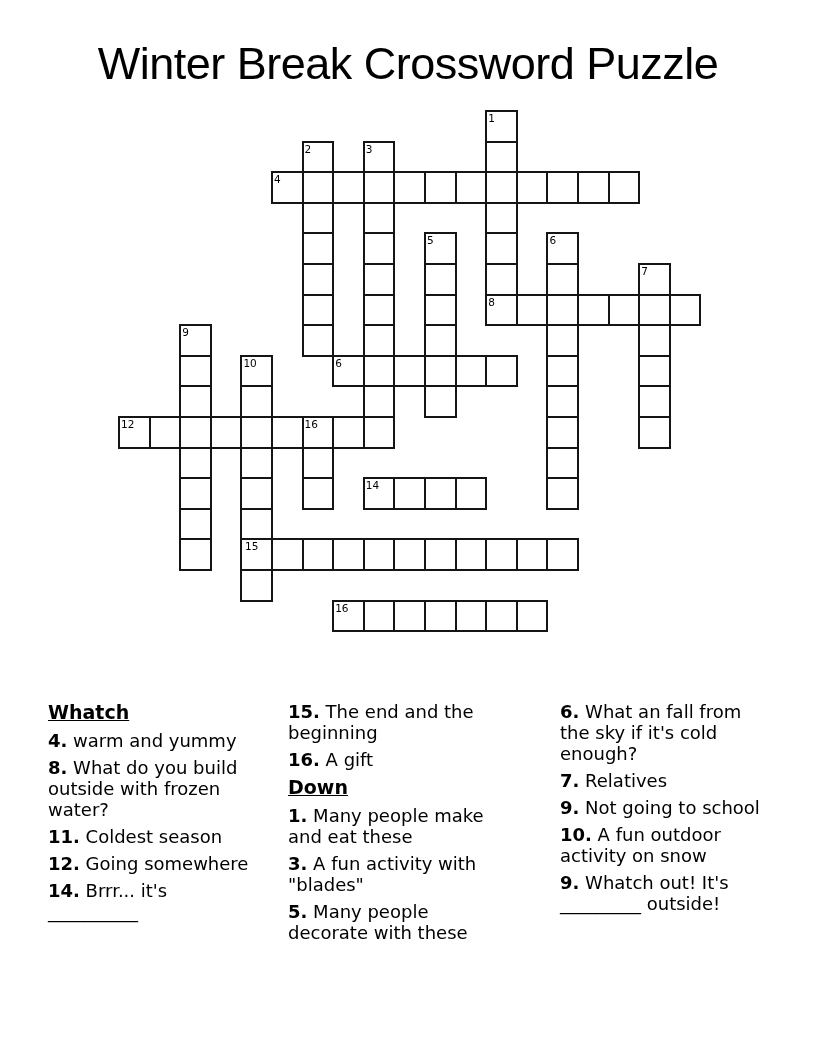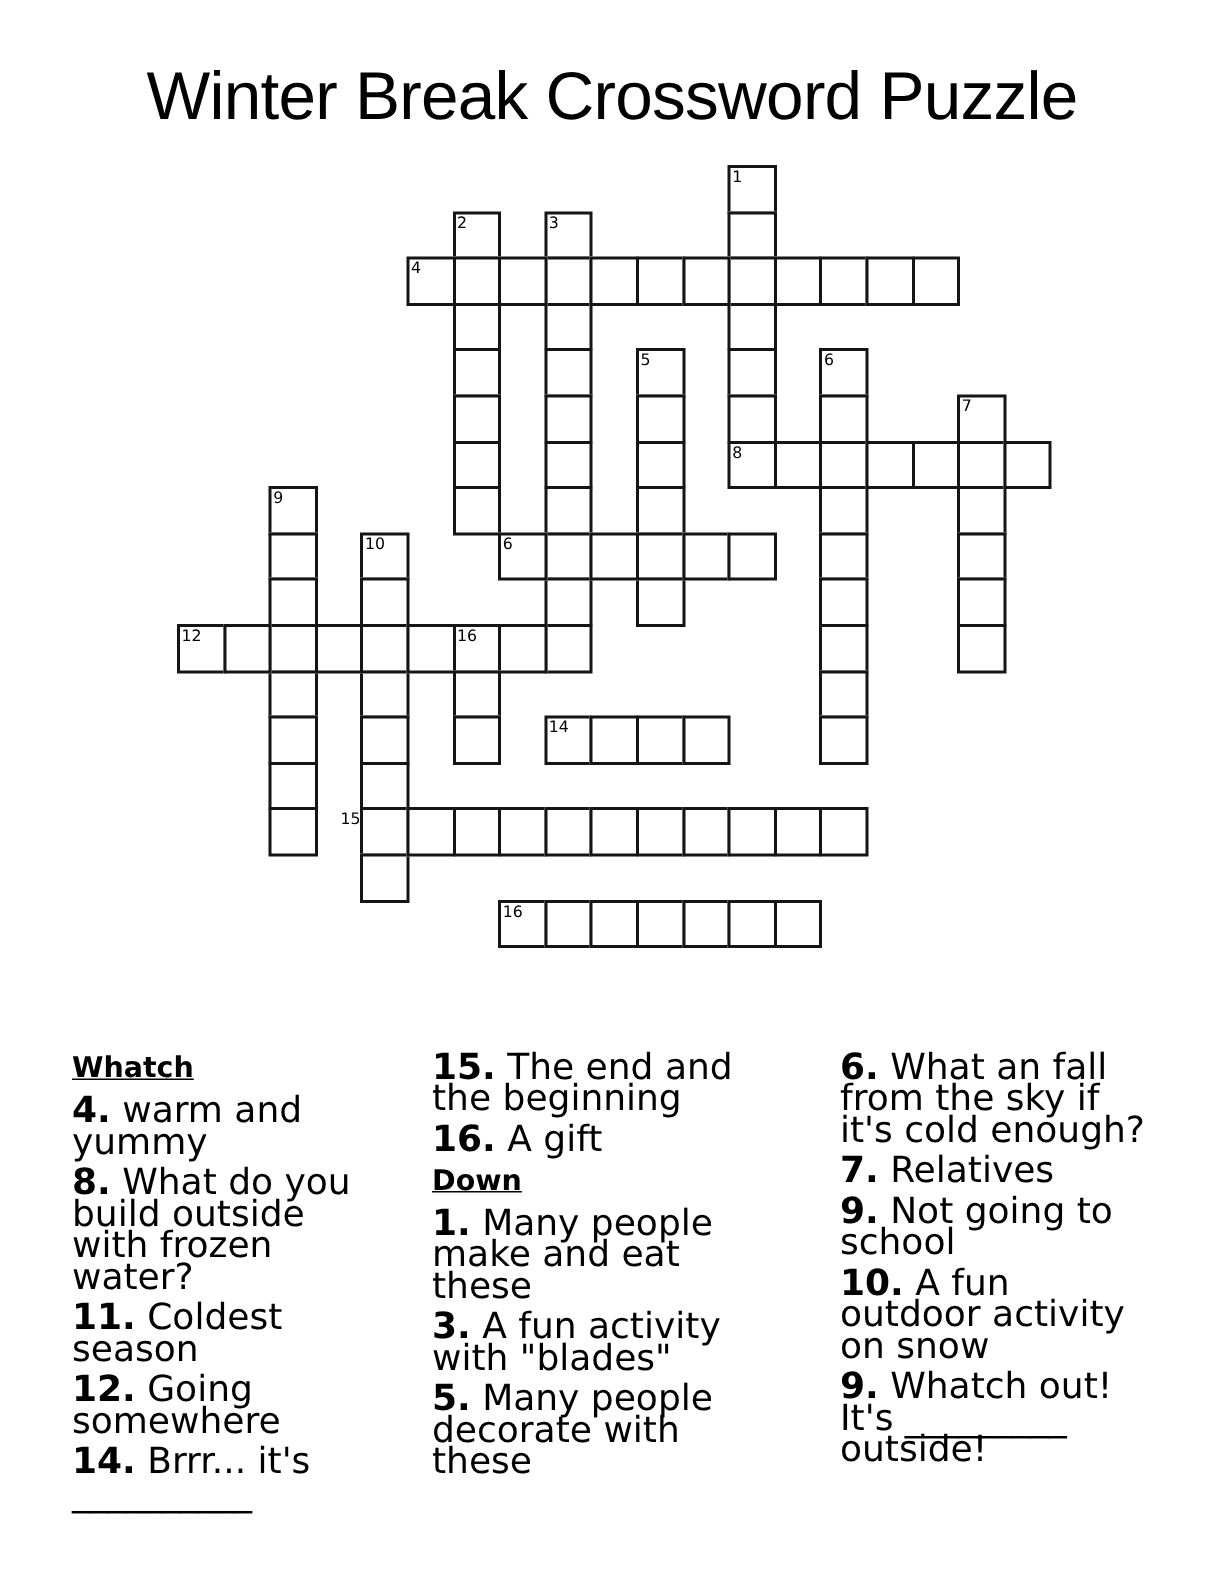--- a/index.html
+++ b/index.html
@@ -54,21 +54,21 @@
   .clue-col-2 { left:288px; }
   .clue-col-3 { left:560px; }
   .clue-heading {
     font-size:19px;
     font-weight:bold;
     text-decoration:underline;
     margin:0 0 7px 0;
     line-height:22px;
   }
   .clue {
-    font-size:24px;
+    font-size:18px;
     line-height:21px;
     margin:0 0 6px 0;
   }
   .clue b { font-weight:bold; }
 </style>
 </head>
 <body>
 
 <h1 class="title">Winter Break Crossword Puzzle</h1>
 
@@ -187,21 +187,21 @@
     <span class="cellnum" style="left: 309px; top: 125.4px;">5</span>
     <span class="cellnum" style="left: 431.4px; top: 125.4px;">6</span>
     <span class="cellnum" style="left: 523.2px; top: 156px;">7</span>
     <span class="cellnum" style="left: 370.2px; top: 186.6px;">8</span>
     <span class="cellnum" style="left: 64.2px; top: 217.2px;">9</span>
     <span class="cellnum" style="left: 125.4px; top: 247.8px;">10</span>
     <span class="cellnum" style="left: 217.2px; top: 247.8px;">6</span>
     <span class="cellnum" style="left: 3px; top: 309px;">12</span>
     <span class="cellnum" style="left: 186.6px; top: 309px;">16</span>
     <span class="cellnum" style="left: 247.8px; top: 370.2px;">14</span>
-    <span class="cellnum" style="left: 109px; top: 431.4px;">15</span>
+    <span class="cellnum" style="left: 127px; top: 431.4px;">15</span>
     <span class="cellnum" style="left: 217.2px; top: 492.6px;">16</span>
   </div>
 
 <div class="clues">
   <div class="clue-col clue-col-1" id="clue-col-0">
       <div class="clue-heading">Whatch</div>
       <div class="clue"><b>4.</b> warm and yummy</div>
       <div class="clue"><b>8.</b> What do you build outside with frozen water?</div>
       <div class="clue"><b>11.</b> Coldest season</div>
       <div class="clue"><b>12.</b> Going somewhere</div>

